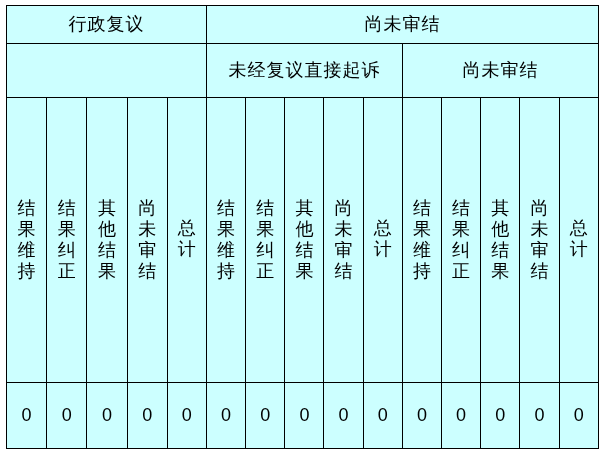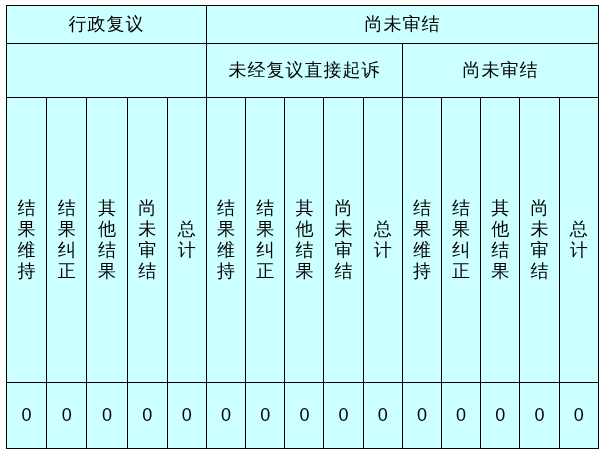--- a/index.html
+++ b/index.html
@@ -56,20 +56,21 @@
     word-break: break-all;
     white-space: normal;
     line-height: 1.18;
   }
   td.datacell {
     height: 60px;
     font-size: 15px;
   }
   td.total-col {
     background: #ccffff;
+    font-family: Liberation Mono, monospace;
   }
   td.total-data {
     background: #cc99ff;
   }
 </style>
 </head>
 <body>
 
 <div id="table-wrap">
   <table class="stat">

